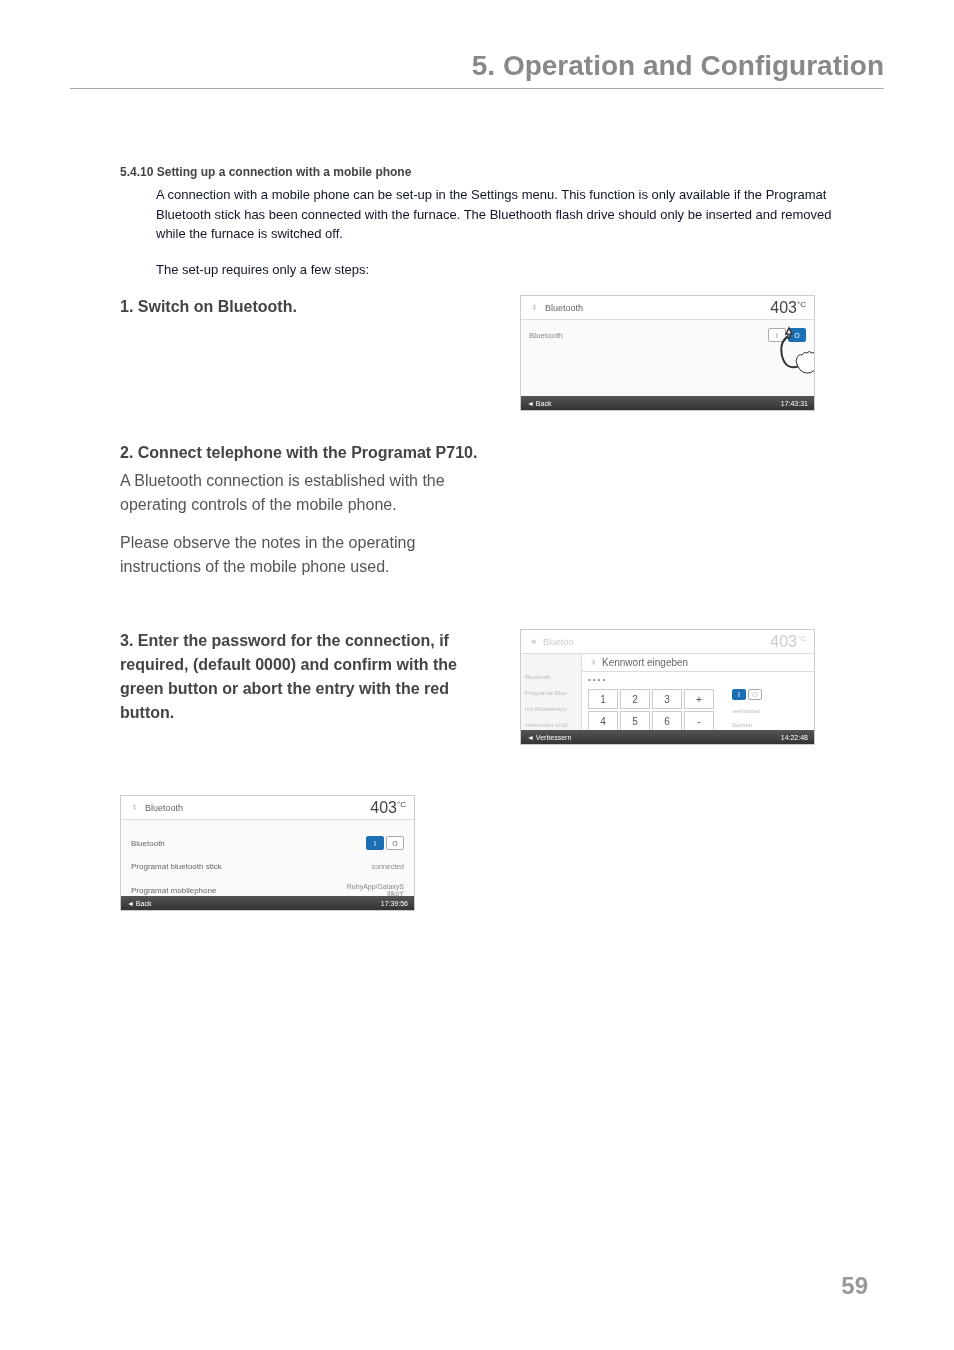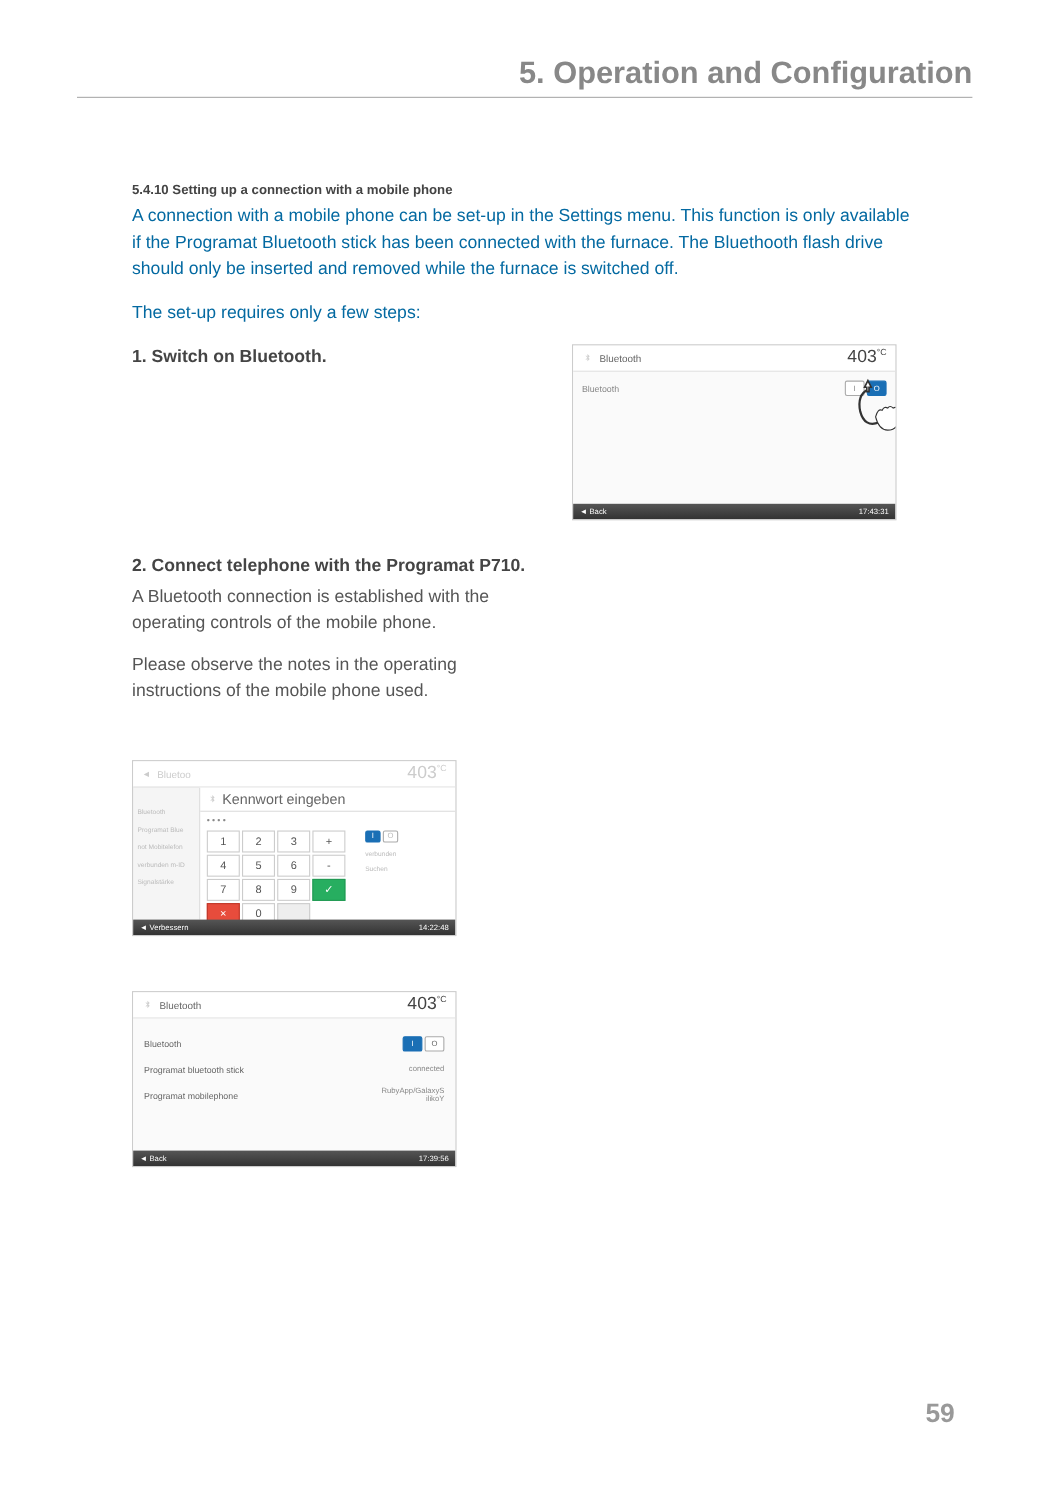--- a/index.html
+++ b/index.html
@@ -36,44 +36,45 @@
       left: 120px;
       right: 120px;
     }
     .section-heading {
       font-size: 12px;
       font-weight: bold;
       color: #444;
       margin-bottom: 6px;
     }
     .body-text {
-      font-size: 16px;
+      font-size: 13px;
       line-height: 1.5;
-      color: #0369a1;
+      color: #0f172a;
       margin-bottom: 16px;
+      margin-left: 36px;
     }
     .step-row {
       display: flex;
       align-items: flex-start;
       margin-bottom: 30px;
       gap: 30px;
     }
     .step-text {
       flex: 0 0 370px;
       font-size: 16px;
       line-height: 1.5;
       color: #555;
     }
     .step-text.bold {
       font-weight: bold;
       color: #444;
     }
     .step-image {
       flex: 0 0 295px;
-      height: 160px;
+      height: 116px;
       background: #f5f5f5;
       border: 1px solid #ccc;
       position: relative;
       overflow: hidden;
     }
     .img-header {
       position: absolute;
       top: 0;
       left: 0;
       right: 0;
@@ -163,21 +164,21 @@
     .keypad-container {
       position: absolute;
       top: 24px;
       left: 60px;
       right: 0;
       bottom: 14px;
       background: #fff;
       border-left: 1px solid #ddd;
     }
     .keypad-header {
-      font-size: 13px;
+      font-size: 10px;
       padding: 3px 6px;
       border-bottom: 1px solid #ddd;
       display: flex;
       align-items: center;
       gap: 4px;
       color: #666;
     }
     .keypad-dots {
       padding: 3px 6px;
       font-size: 8px;
@@ -306,20 +307,21 @@
   <div class="step-row" style="margin-bottom:10px">
     <div class="step-text">
       <div class="bold" style="font-weight:bold;color:#444">2. Connect telephone with the Programat P710.</div>
       <div style="margin-top:4px">A Bluetooth connection is established with the operating controls of the mobile phone.</div>
       <div style="margin-top:14px">Please observe the notes in the operating instructions of the mobile phone used.</div>
     </div>
     <div style="flex:0 0 295px"></div>
   </div>
 
   <div class="step-row" style="margin-top:50px">
+    <div class="step-text bold">3. Enter the password for the connection, if required, (default 0000) and confirm with the green button or abort the entry with the red button.</div>
     <div class="step-image">
       <div class="img-header">
         <div class="img-header-left">
           <span style="color:#ccc;font-size:8px">◄</span>
           <span style="color:#ccc">Bluetoo</span>
         </div>
         <span class="img-temp" style="color:#ccc"><span>403</span><sup style="font-size:8px">°C</sup></span>
       </div>
       <div class="sidebar">
         <div>Bluetooth</div>

